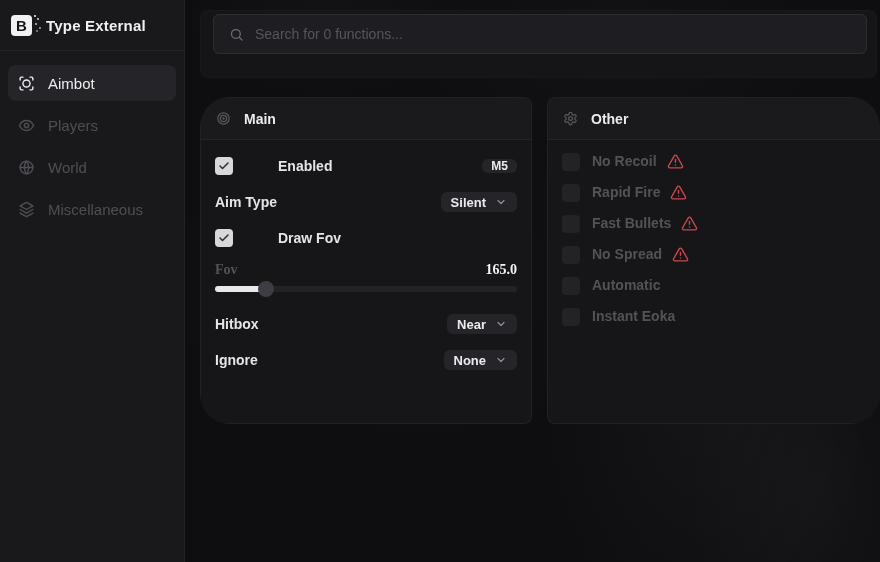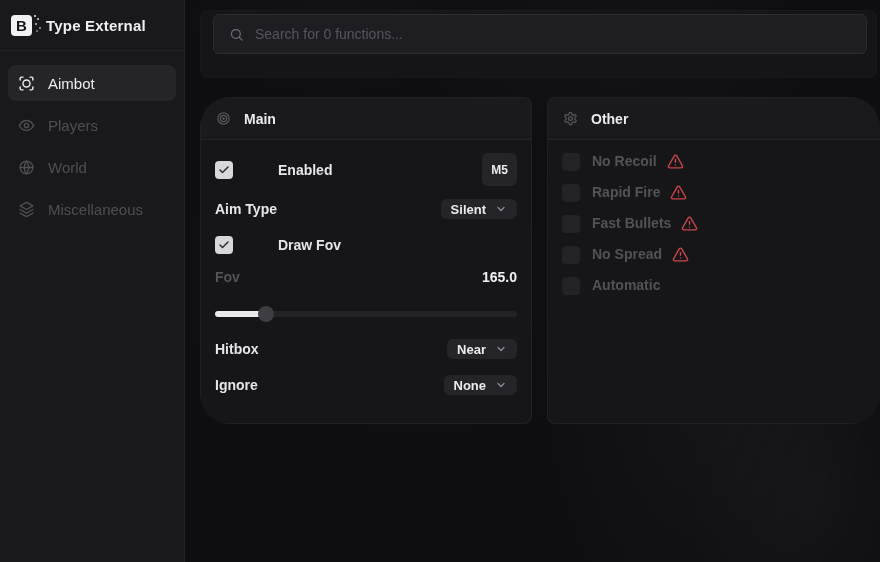--- a/index.html
+++ b/index.html
@@ -85,36 +85,36 @@
     flex:none; height:42px; display:flex; align-items:center; gap:13px; padding:0 15px;
     background:rgba(255,255,255,0.02); border-bottom:1px solid rgba(255,255,255,0.05);
     border-radius:8px 8px 0 0;
   }
   .panel-header .panel-icon { width:15px; height:15px; display:block; }
   .panel-header svg { width:100%; height:100%; stroke:#57575e; fill:none; stroke-width:2; stroke-linecap:round; stroke-linejoin:round; }
   .panel-title { font-size:14px; font-weight:700; color:#ececee; }
   .panel-body { flex:1; padding:13px 14px; }
 
   .row { display:flex; align-items:center; min-height:26px; margin-bottom:10px; }
-  .row.tight { min-height:18px; margin-bottom:20px; }
+  .row.tight { min-height:18px; margin-bottom:2px;font-family:Liberation Serif, serif; }
   .spacer { flex:1; }
   .ctl-label { font-size:14px; font-weight:600; color:#e6e6e8; }
   .ctl-label.dim { color:#525259; }
   .with-check .ctl-label { margin-left:12px;padding-left:33px; }
 
   .checkbox {
     width:18px; height:18px; border-radius:4px; background:#232327; flex:none; cursor:pointer;
     display:grid; place-items:center;
   }
   .checkbox.checked { background:#d8d8da; }
   .checkbox svg { width:12px; height:12px; stroke:#2c2c31; fill:none; stroke-width:3; stroke-linecap:round; stroke-linejoin:round; display:none; }
   .checkbox.checked svg { display:block; }
 
   .keybind {
-    height:33px; padding:0 9px; background:#242429; border-radius:6px;
+    height:14px; padding:0 9px; background:#242429; border-radius:6px;
     display:grid; place-items:center; font-size:12px; font-weight:700; color:#ececee; cursor:pointer;
   }
   .select {
     height:20px; padding:0 10px; background:#242429; border-radius:6px;
     display:flex; align-items:center; gap:9px; cursor:pointer;
   }
   .select .select-value { font-size:13px; font-weight:700; color:#ececee; }
   .select svg { width:12px; height:12px; stroke:#8f8f96; fill:none; stroke-width:2.4; stroke-linecap:round; stroke-linejoin:round; }
 
   .fov-value { font-size:14px; font-weight:700; color:#f2f2f4; }
@@ -337,18 +337,22 @@
                 <path d="M12 17h.01"></path>
               </svg>
           </span>
         </div>
 
         <div class="other-row">
           <span class="checkbox"></span>
           <span class="ctl-label dim">Automatic</span>
         </div>
 
+        <div class="other-row">
+          <span class="checkbox"></span>
+          <span class="ctl-label dim">Instant Eoka</span>
+        </div>
 
       </div>
     </div>
 
   </div>
 </div>
 
 </body></html>

